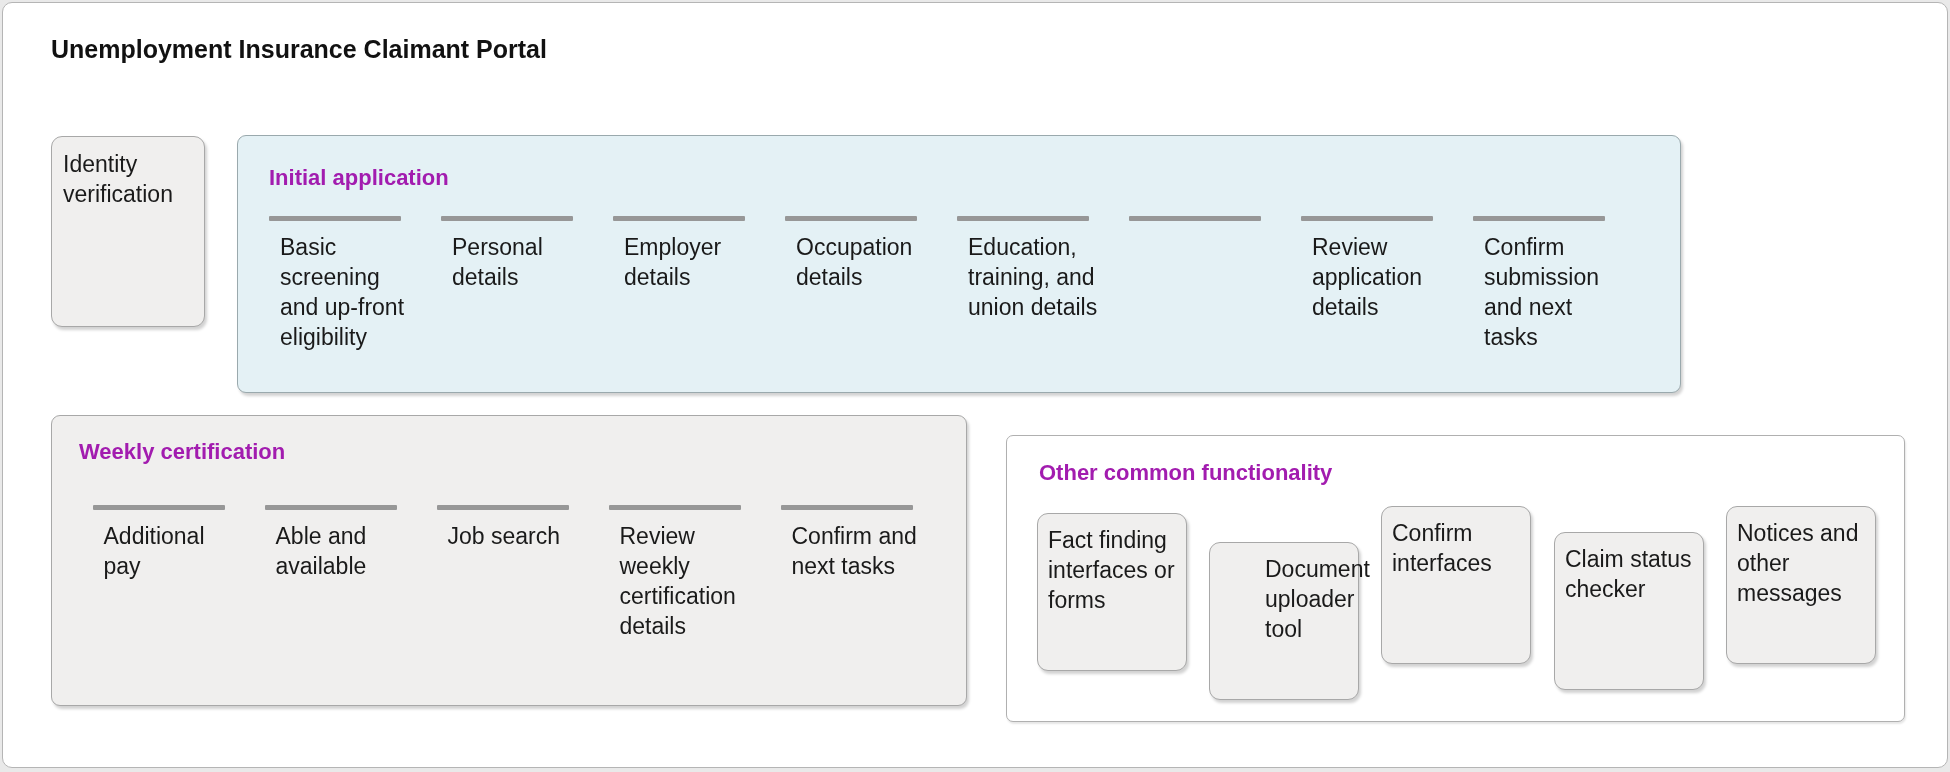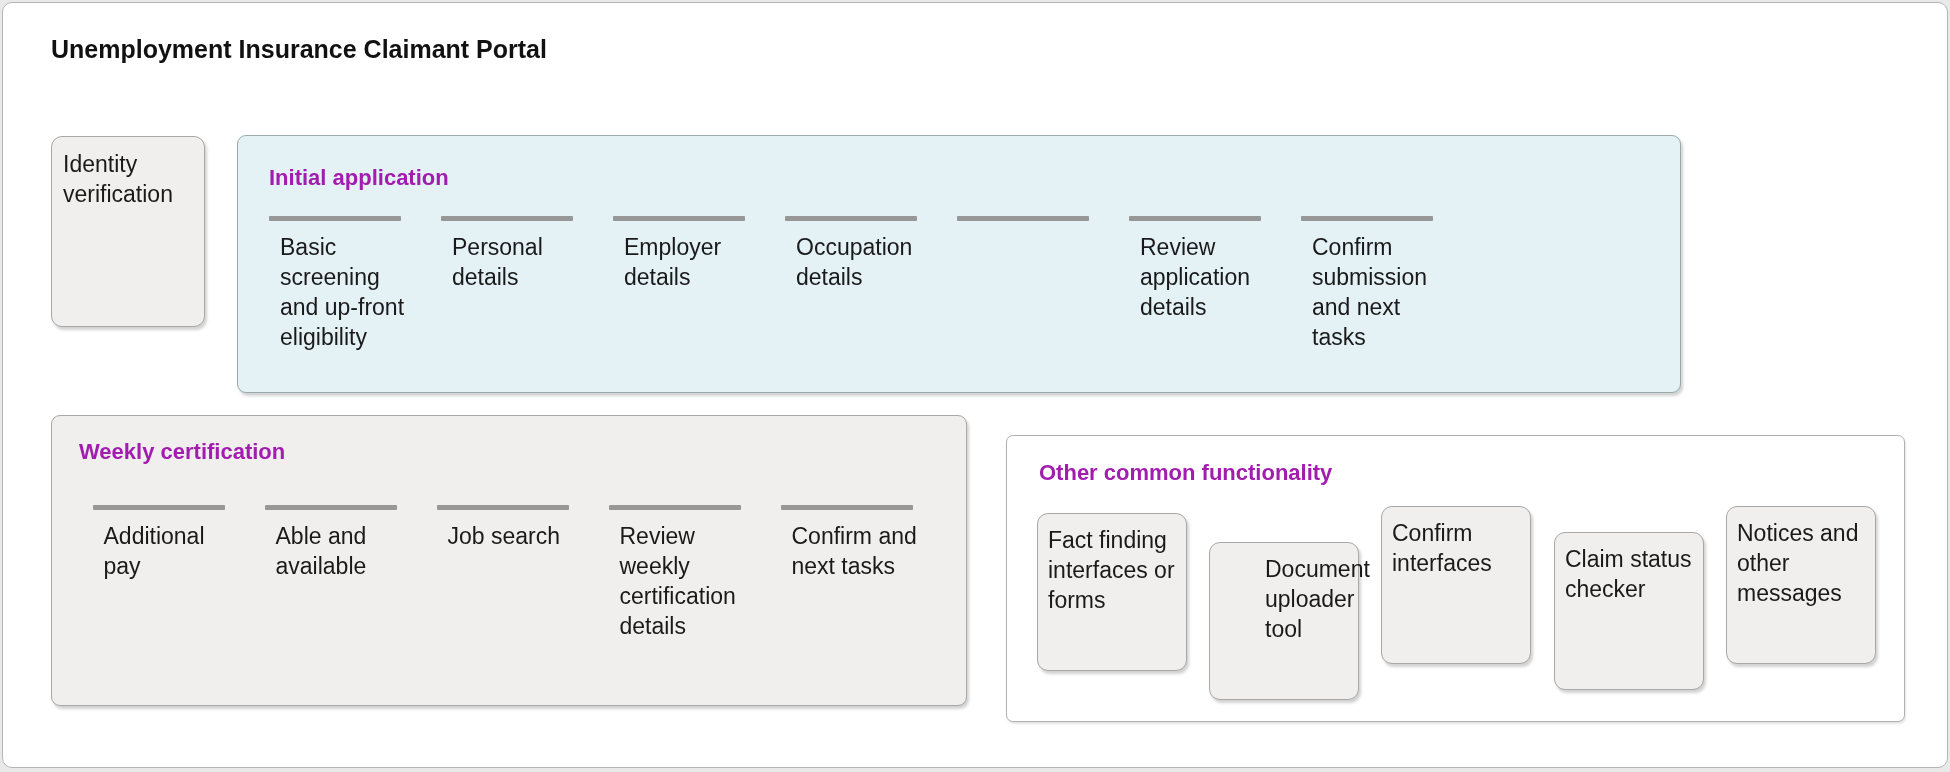--- a/index.html
+++ b/index.html
@@ -120,20 +120,26 @@
         <div class="step-label">Employer
 details</div>
       </div>
       <div class="step">
         <div class="step-bar"></div>
         <div class="step-label">Occupation
 details</div>
       </div>
       <div class="step">
         <div class="step-bar"></div>
+        <div class="step-label">Education,
+training, and
+union details</div>
+      </div>
+      <div class="step">
+        <div class="step-bar"></div>
       </div>
       <div class="step">
         <div class="step-bar"></div>
         <div class="step-label">Review
 application
 details</div>
       </div>
       <div class="step">
         <div class="step-bar"></div>
         <div class="step-label">Confirm

